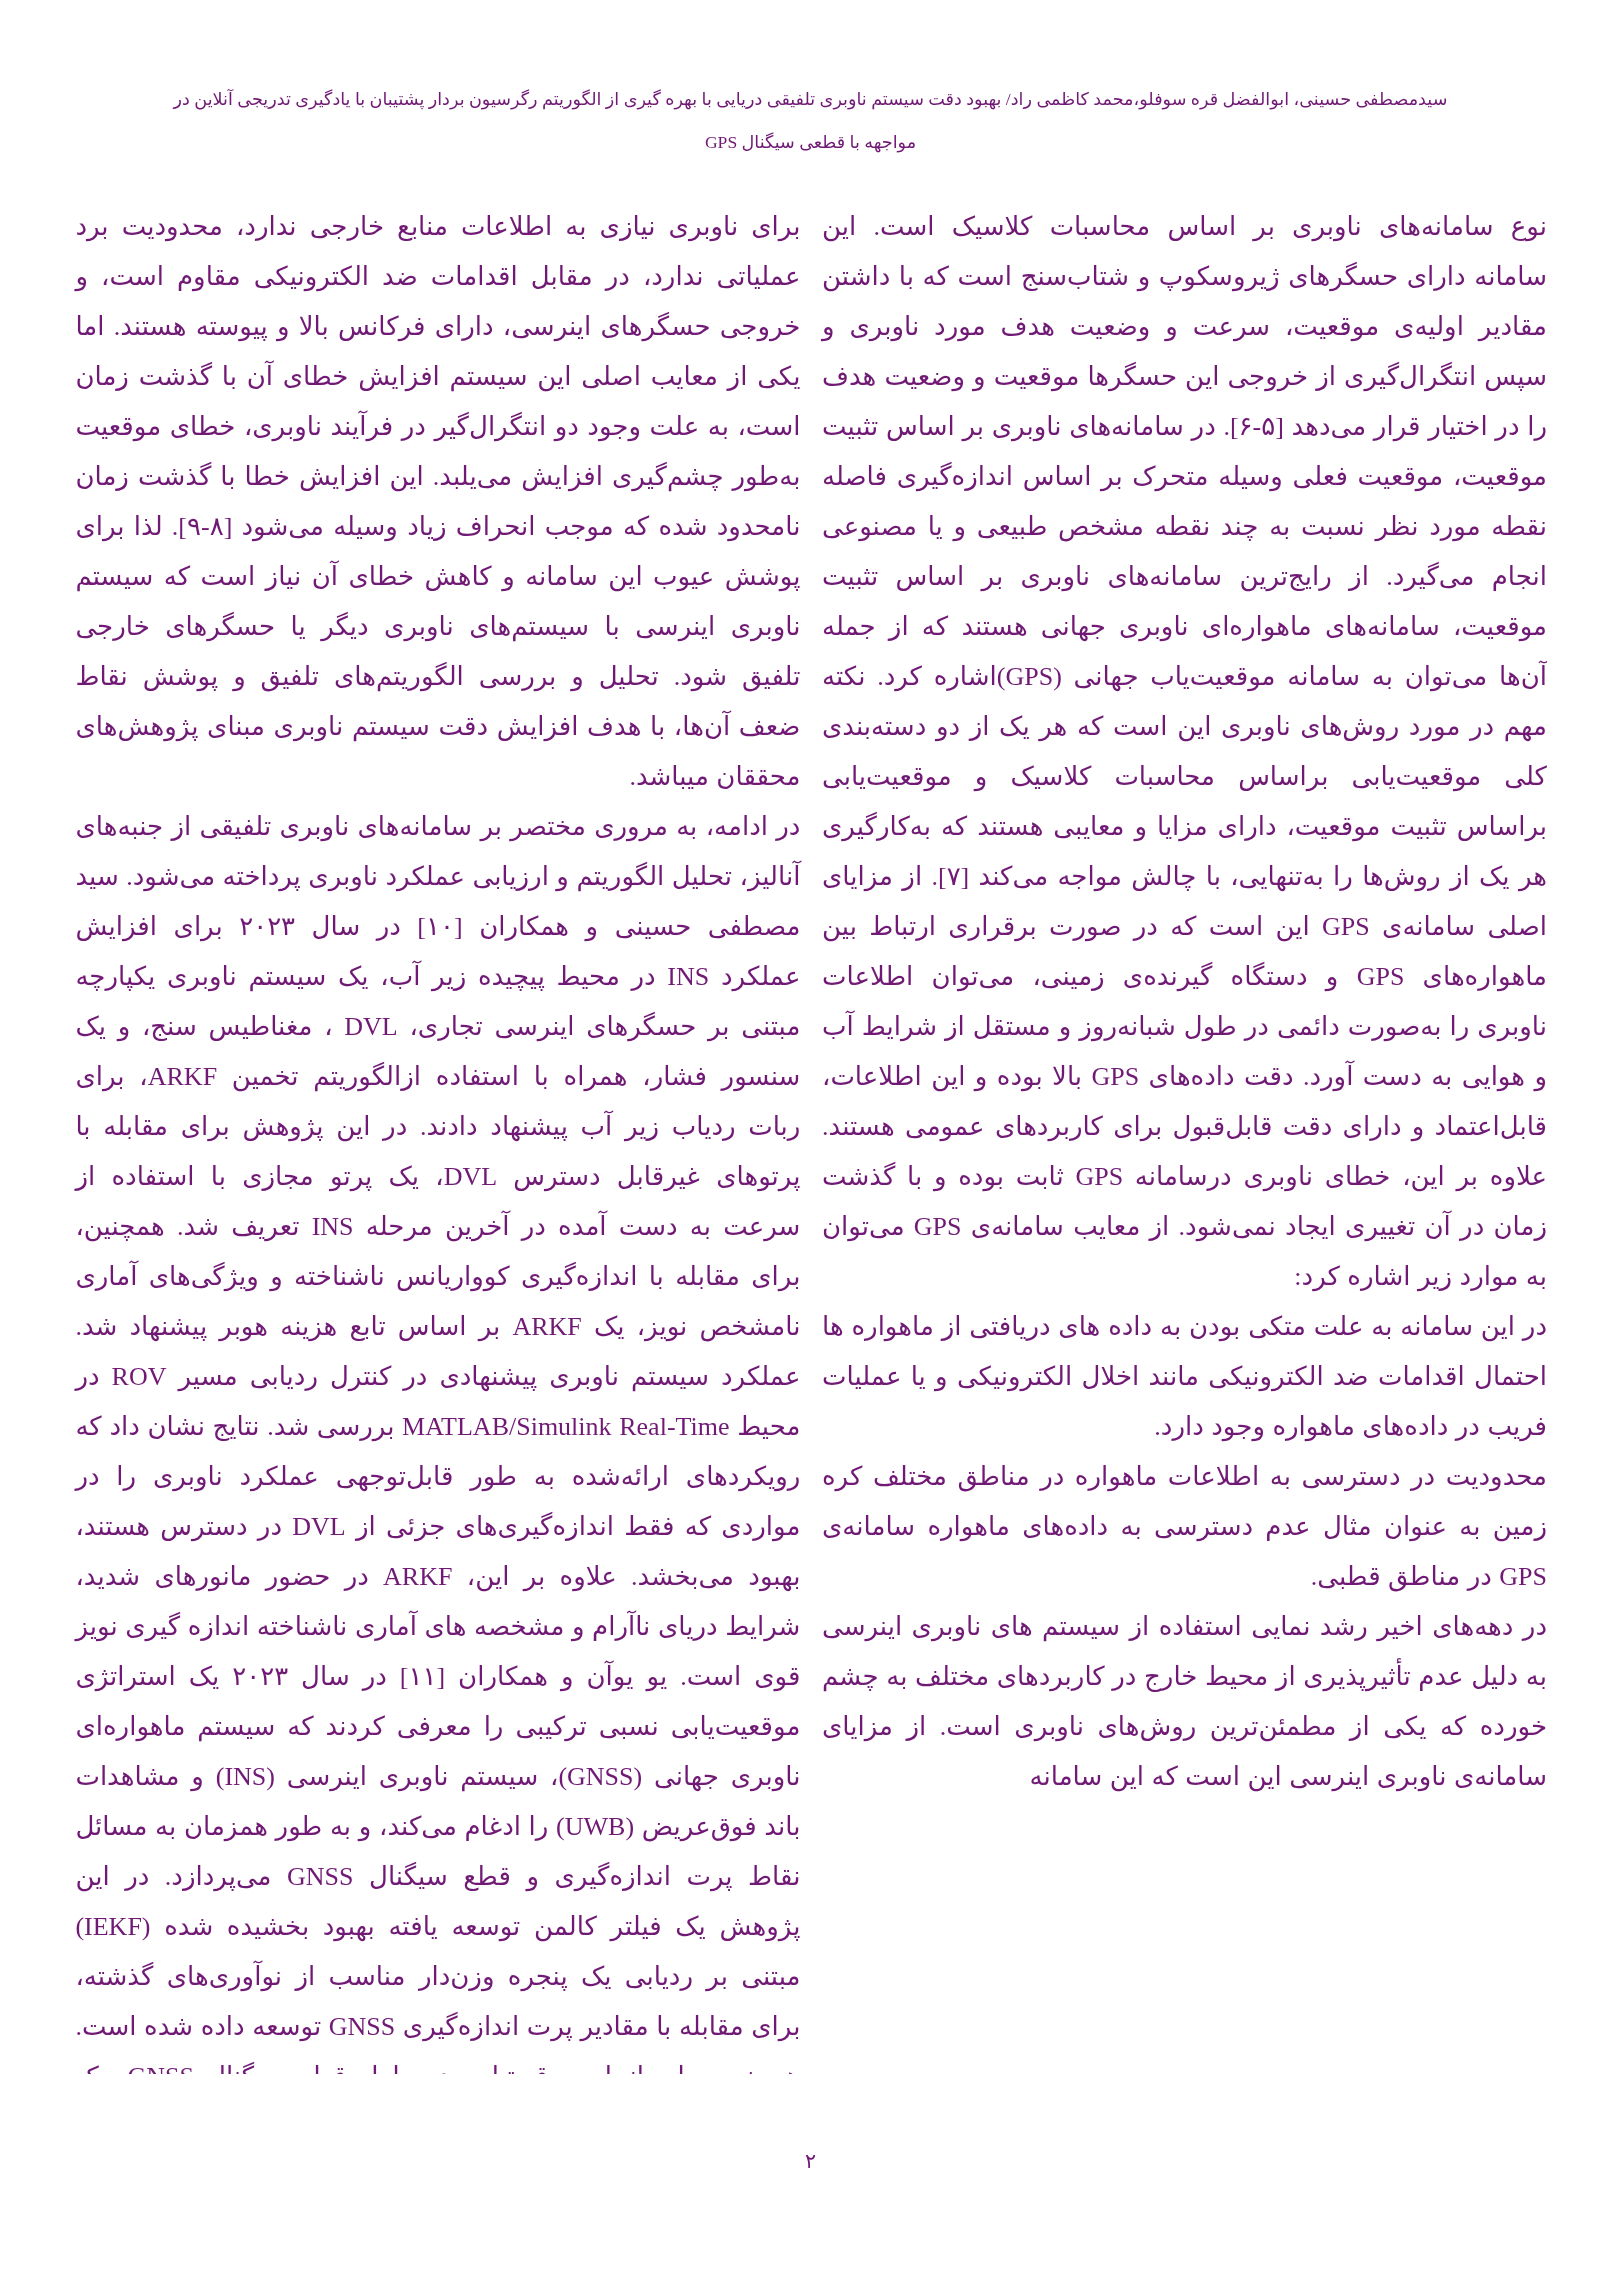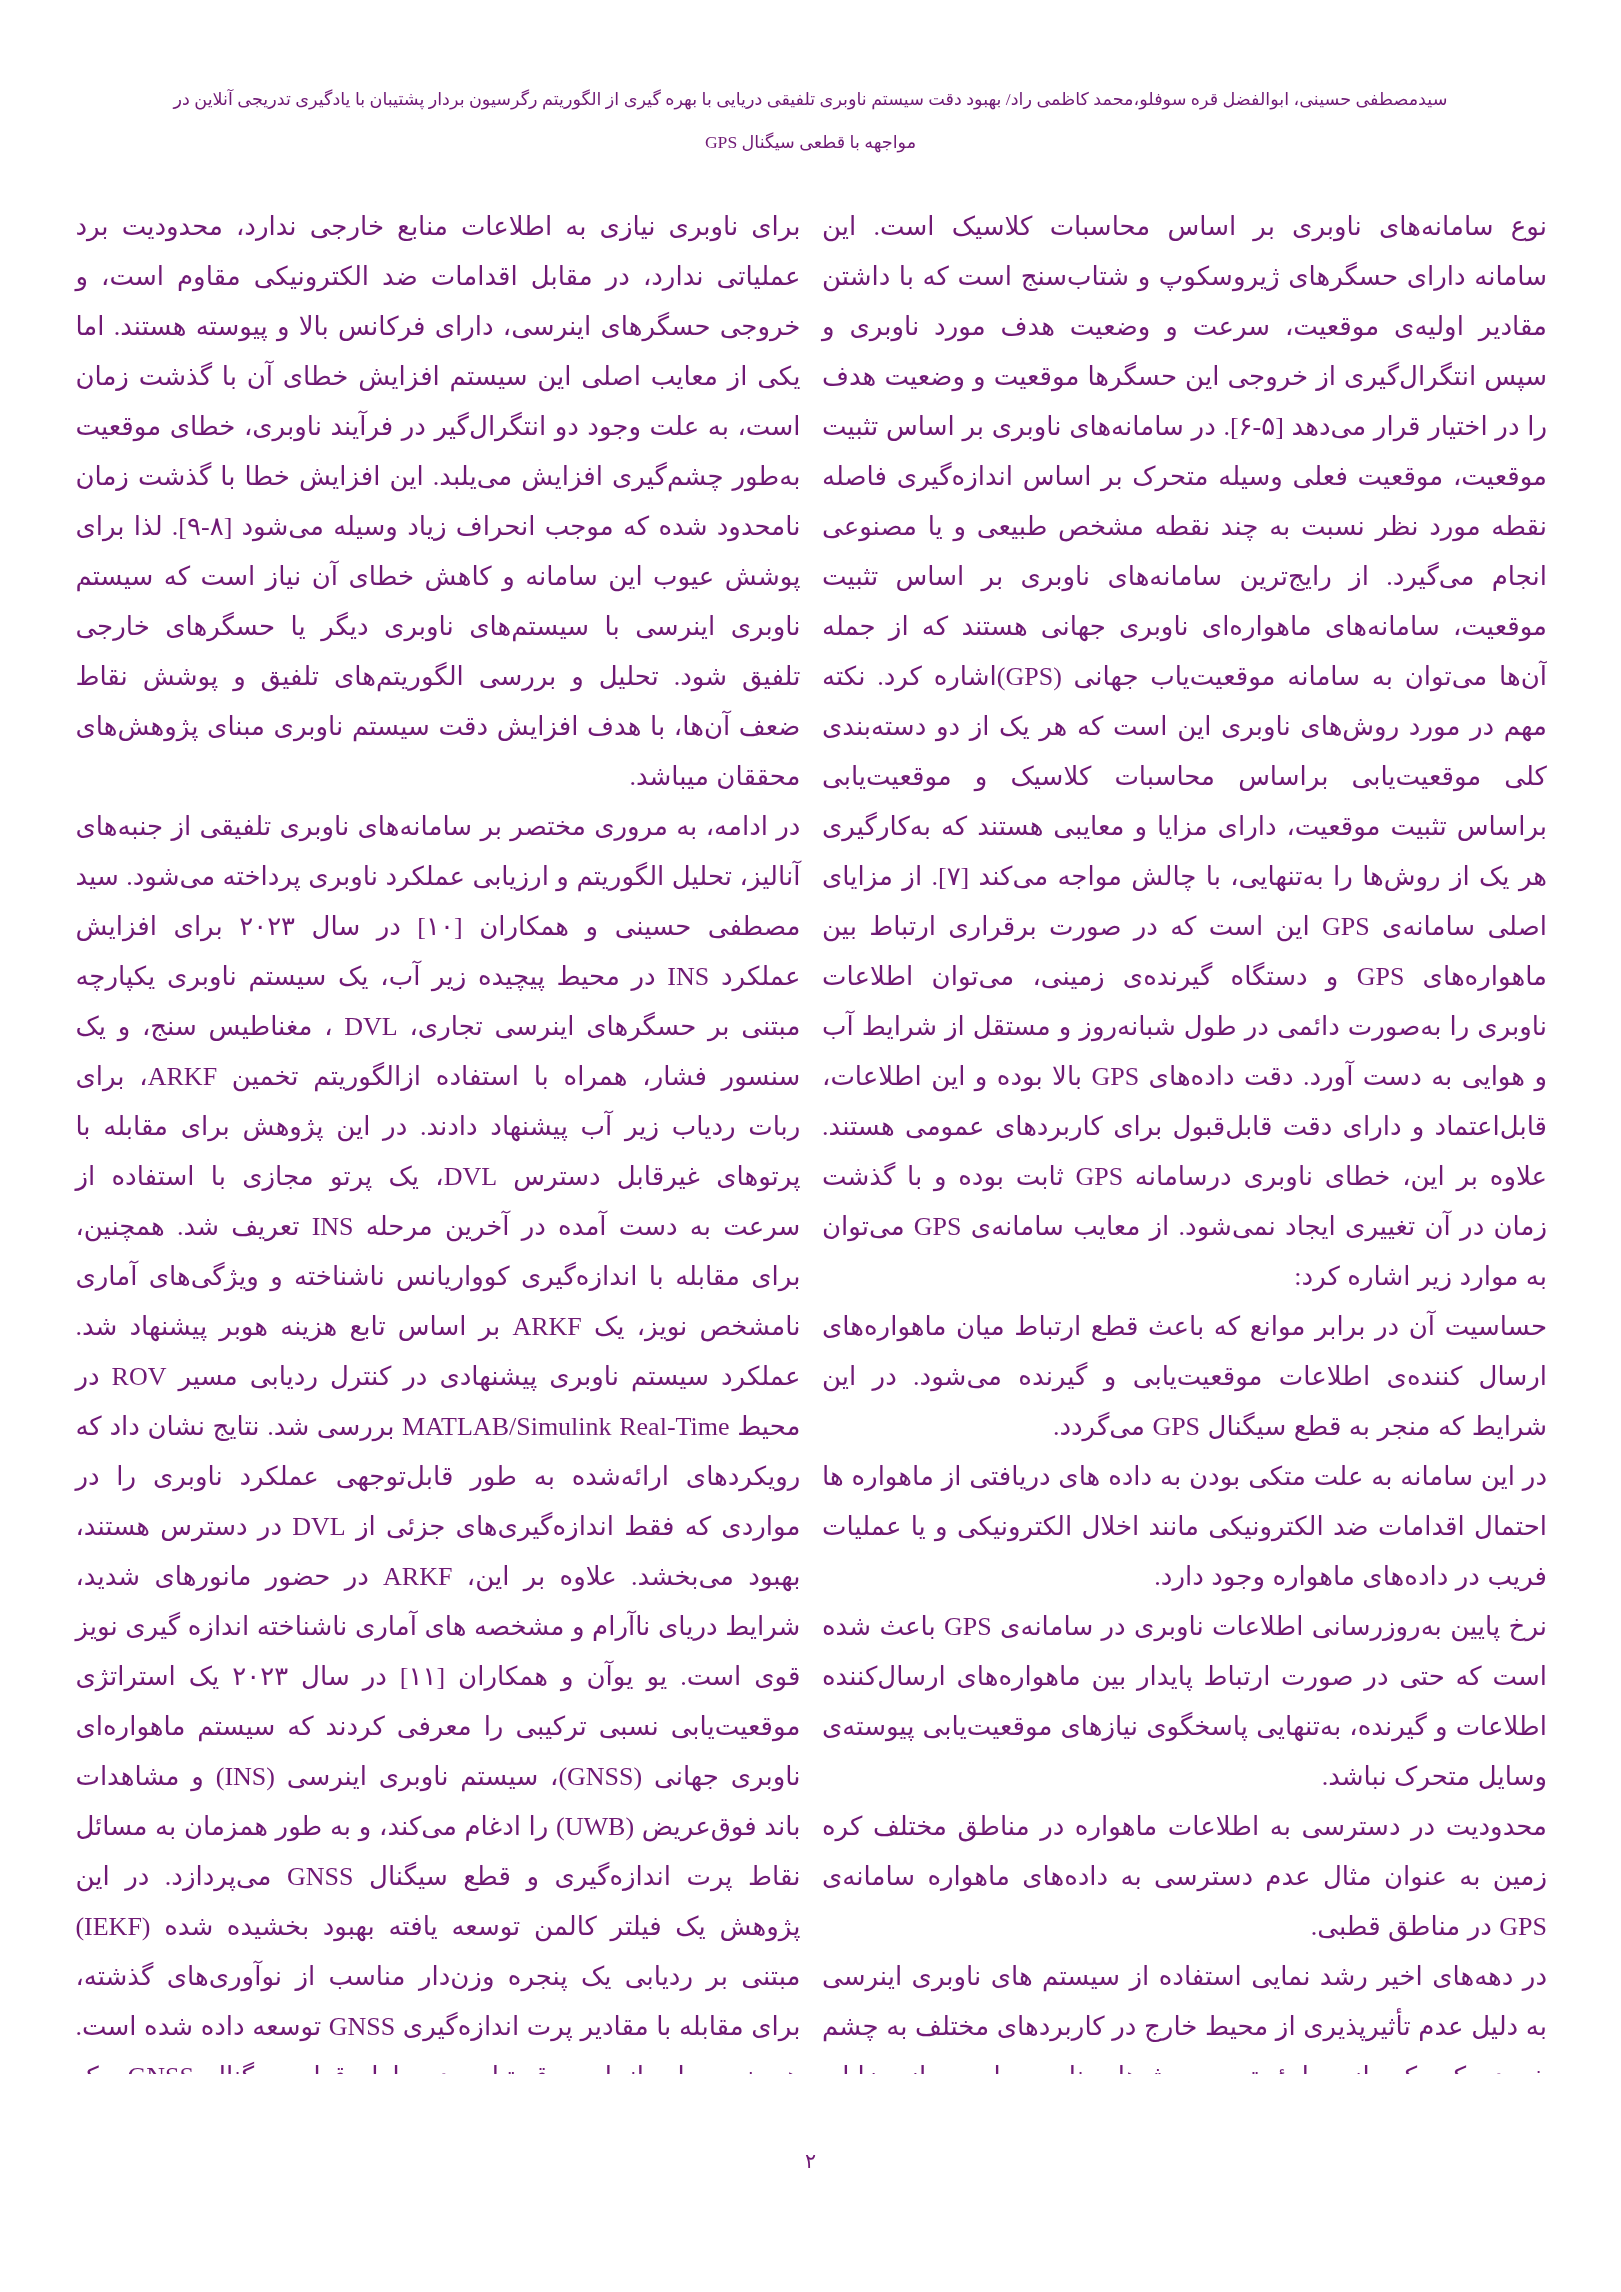--- a/index.html
+++ b/index.html
@@ -62,23 +62,21 @@
 <div class="page">
 
   <header class="running-header">
     <div class="hline">سیدمصطفی حسینی، ابوالفضل قره سوفلو،محمد کاظمی راد/ بهبود دقت سیستم ناوبری تلفیقی دریایی با بهره گیری از الگوریتم رگرسیون بردار پشتیبان با یادگیری تدریجی آنلاین در</div>
     <div class="hline">مواجهه با قطعی سیگنال GPS</div>
   </header>
 
   <main class="body-cols">
     <section class="col">
       <p>نوع سامانه‌های ناوبری بر اساس محاسبات کلاسیک است. این سامانه دارای حسگرهای ژیروسکوپ و شتاب‌سنج است که با داشتن مقادیر اولیه‌ی موقعیت، سرعت و وضعیت هدف مورد ناوبری و سپس انتگرال‌گیری از خروجی این حسگرها موقعیت و وضعیت هدف را در اختیار قرار می‌دهد [۵-۶]. در سامانه‌های ناوبری بر اساس تثبیت موقعیت، موقعیت فعلی وسیله متحرک بر اساس اندازه‌گیری فاصله نقطه مورد نظر نسبت به چند نقطه مشخص طبیعی و یا مصنوعی انجام می‌گیرد. از رایج‌ترین سامانه‌های ناوبری بر اساس تثبیت موقعیت، سامانه‌های ماهواره‌ای ناوبری جهانی هستند که از جمله آن‌ها می‌توان به سامانه موقعیت‌یاب جهانی (GPS)اشاره کرد. نکته مهم در مورد روش‌های ناوبری این است که هر یک از دو دسته‌بندی کلی موقعیت‌یابی براساس محاسبات کلاسیک و موقعیت‌یابی براساس تثبیت موقعیت، دارای مزایا و معایبی هستند که به‌کارگیری هر یک از روش‌ها را به‌تنهایی، با چالش مواجه می‌کند [۷]. از مزایای اصلی سامانه‌ی GPS این است که در صورت برقراری ارتباط بین ماهواره‌های GPS و دستگاه گیرنده‌ی زمینی، می‌توان اطلاعات ناوبری را به‌صورت دائمی در طول شبانه‌روز و مستقل از شرایط آب و هوایی به دست آورد. دقت داده‌های GPS بالا بوده و این اطلاعات، قابل‌اعتماد و دارای دقت قابل‌قبول برای کاربردهای عمومی هستند. علاوه بر این، خطای ناوبری درسامانه GPS ثابت بوده و با گذشت زمان در آن تغییری ایجاد نمی‌شود. از معایب سامانه‌ی GPS می‌توان به موارد زیر اشاره کرد:</p>
-      <p>حساسیت آن در برابر موانع که باعث قطع ارتباط میان ماهواره‌های ارسال کننده‌ی اطلاعات موقعیت‌یابی و گیرنده می‌شود. در این شرایط که منجر به قطع سیگنال GPS می‌گردد.</p>
       <p>در این سامانه به علت متکی بودن به داده های دریافتی از ماهواره ها احتمال اقدامات ضد الکترونیکی مانند اخلال الکترونیکی و یا عملیات فریب در داده‌های ماهواره وجود دارد.</p>
-      <p>نرخ پایین به‌روزرسانی اطلاعات ناوبری در سامانه‌ی GPS باعث شده است که حتی در صورت ارتباط پایدار بین ماهواره‌های ارسال‌کننده اطلاعات و گیرنده، به‌تنهایی پاسخگوی نیازهای موقعیت‌یابی پیوسته‌ی وسایل متحرک نباشد.</p>
       <p>محدودیت در دسترسی به اطلاعات ماهواره در مناطق مختلف کره زمین به عنوان مثال عدم دسترسی به داده‌های ماهواره سامانه‌ی GPS در مناطق قطبی.</p>
       <p>در دهه‌های اخیر رشد نمایی استفاده از سیستم های ناوبری اینرسی به دلیل عدم تأثیرپذیری از محیط خارج در کاربردهای مختلف به چشم خورده که یکی از مطمئن‌ترین روش‌های ناوبری است. از مزایای سامانه‌ی ناوبری اینرسی این است که این سامانه</p>
     </section>
     <section class="col">
       <p>برای ناوبری نیازی به اطلاعات منابع خارجی ندارد، محدودیت برد عملیاتی ندارد، در مقابل اقدامات ضد الکترونیکی مقاوم است، و خروجی حسگرهای اینرسی، دارای فرکانس بالا و پیوسته هستند. اما یکی از معایب اصلی این سیستم افزایش خطای آن با گذشت زمان است، به علت وجود دو انتگرال‌گیر در فرآیند ناوبری، خطای موقعیت به‌طور چشم‌گیری افزایش می‌یلبد. این افزایش خطا با گذشت زمان نامحدود شده که موجب انحراف زیاد وسیله می‌شود [۸-۹]. لذا برای پوشش عیوب این سامانه و کاهش خطای آن نیاز است که سیستم ناوبری اینرسی با سیستم‌های ناوبری دیگر یا حسگرهای خارجی تلفیق شود. تحلیل و بررسی الگوریتم‌های تلفیق و پوشش نقاط ضعف آن‌ها، با هدف افزایش دقت سیستم ناوبری مبنای پژوهش‌های محققان میباشد.</p>
       <p>در ادامه، به مروری مختصر بر سامانه‌های ناوبری تلفیقی از جنبه‌های آنالیز، تحلیل الگوریتم و ارزیابی عملکرد ناوبری پرداخته می‌شود. سید مصطفی حسینی و همکاران [۱۰] در سال ۲۰۲۳ برای افزایش عملکرد INS در محیط پیچیده زیر آب، یک سیستم ناوبری یکپارچه مبتنی بر حسگرهای اینرسی تجاری، DVL ، مغناطیس سنج، و یک سنسور فشار، همراه با استفاده ازالگوریتم تخمین ARKF، برای ربات ردیاب زیر آب پیشنهاد دادند. در این پژوهش برای مقابله با پرتوهای غیرقابل دسترس DVL، یک پرتو مجازی با استفاده از سرعت به دست آمده در آخرین مرحله INS تعریف شد. همچنین، برای مقابله با اندازه‌گیری کوواریانس ناشناخته و ویژگی‌های آماری نامشخص نویز، یک ARKF بر اساس تابع هزینه هوبر پیشنهاد شد. عملکرد سیستم ناوبری پیشنهادی در کنترل ردیابی مسیر ROV در محیط MATLAB/Simulink Real-Time بررسی شد. نتایج نشان داد که رویکردهای ارائه‌شده به طور قابل‌توجهی عملکرد ناوبری را در مواردی که فقط اندازه‌گیری‌های جزئی از DVL در دسترس هستند، بهبود می‌بخشد. علاوه بر این، ARKF در حضور مانورهای شدید، شرایط دریای ناآرام و مشخصه های آماری ناشناخته اندازه گیری نویز قوی است. یو یوآن و همکاران [۱۱] در سال ۲۰۲۳ یک استراتژی موقعیت‌یابی نسبی ترکیبی را معرفی کردند که سیستم ماهواره‌ای ناوبری جهانی (GNSS)، سیستم ناوبری اینرسی (INS) و مشاهدات باند فوق‌عریض (UWB) را ادغام می‌کند، و به طور همزمان به مسائل نقاط پرت اندازه‌گیری و قطع سیگنال GNSS می‌پردازد. در این پژوهش یک فیلتر کالمن توسعه یافته بهبود بخشیده شده (IEKF) مبتنی بر ردیابی یک پنجره وزن‌دار مناسب از نوآوری‌های گذشته، برای مقابله با مقادیر پرت اندازه‌گیری GNSS توسعه داده شده است. همچنین برای انجام موقعیتیابی در طول قطع سیگنال GNSS، یک شبکه</p>
     </section>
   </main>
 
   <footer>

